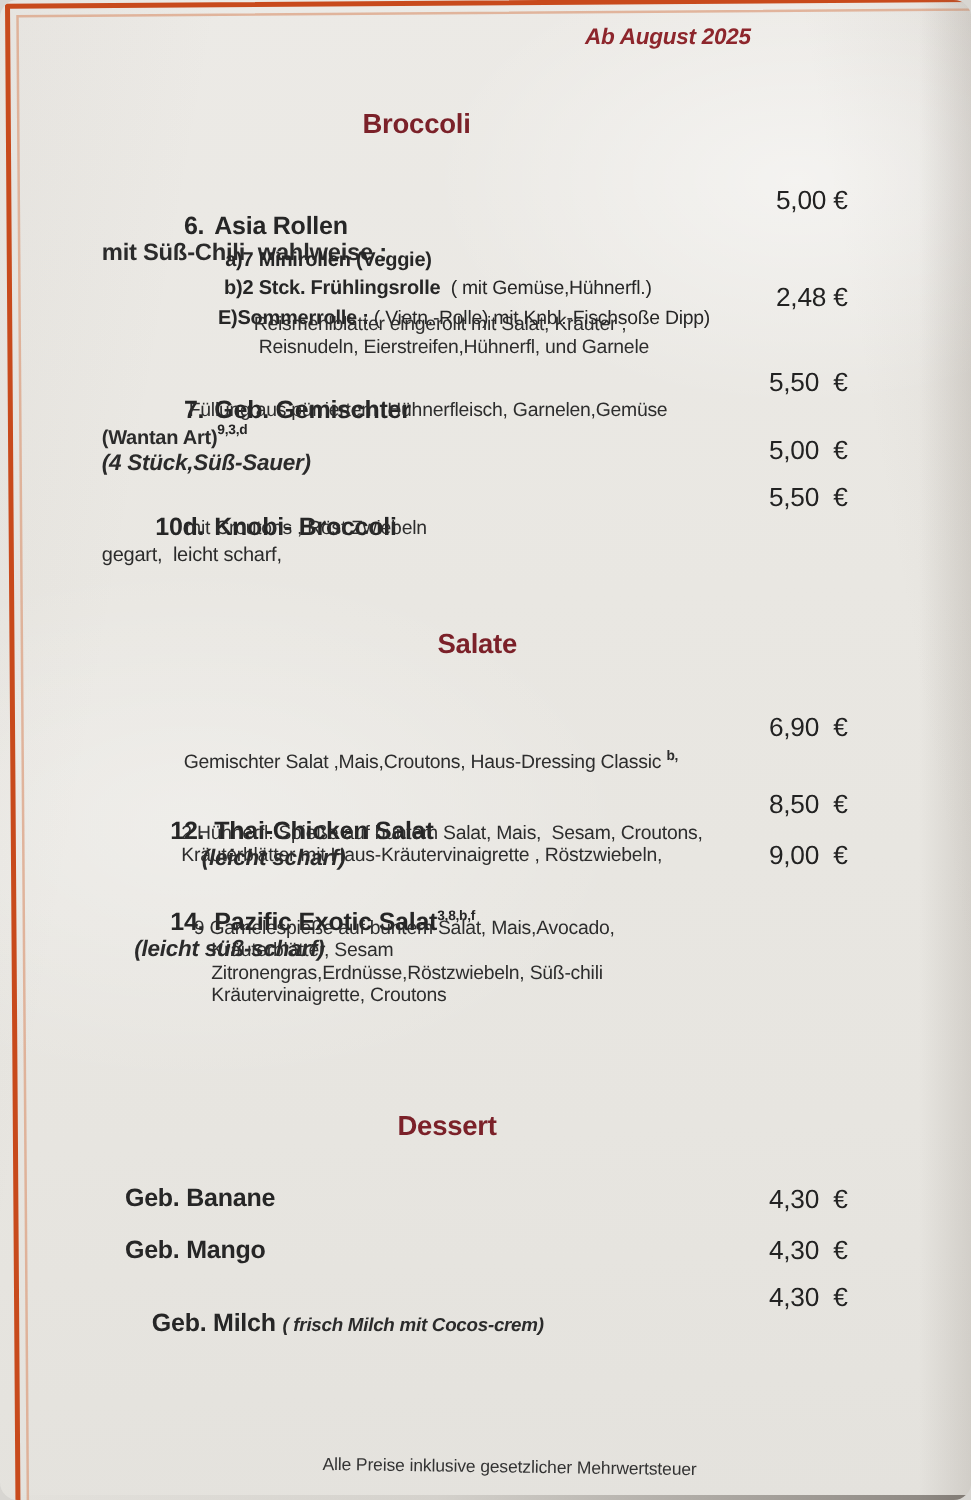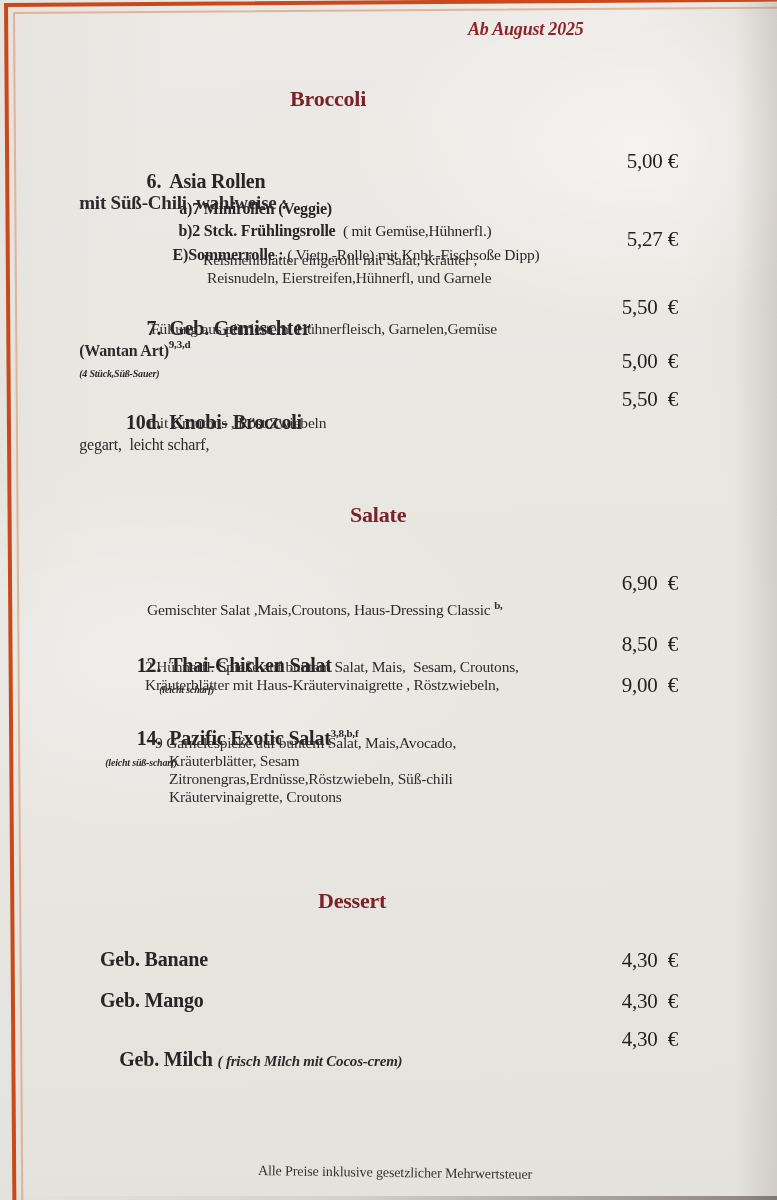--- a/index.html
+++ b/index.html
@@ -4,39 +4,40 @@
 <style>
   html,body{margin:0;padding:0;background:#d8d6d2;}
   .stage{
     position:relative;width:777px;height:1200px;overflow:hidden;
     background:
       radial-gradient(ellipse 420px 260px at 82% 12%, rgba(255,255,255,0.45), rgba(255,255,255,0) 70%),
       radial-gradient(ellipse 500px 300px at 20% 55%, rgba(255,255,255,0.30), rgba(255,255,255,0) 70%),
       linear-gradient(100deg, rgba(140,130,120,0.06) 0%, rgba(140,130,120,0) 18%),
       linear-gradient(260deg, rgba(140,130,120,0.10) 0%, rgba(140,130,120,0) 14%),
       linear-gradient(178deg, #eceae6 0%, #e9e7e2 40%, #e7e5e0 75%, #e4e2dd 100%);
-    font-family:Liberation Serif, serif;
+    font-family:Liberation Sans, sans-serif;
     color:#262626;
     letter-spacing:-0.2px;
+    border-radius:14px;
   }
   .frame{position:absolute;transform:rotate(-0.4deg);transform-origin:0 0;pointer-events:none;}
   .frame-outer{left:4px;top:3px;width:1100px;height:1500px;border:4px solid #c84a1c;}
   .frame-inner{left:13px;top:12px;width:1100px;height:1500px;border:2px solid #dca183;opacity:.75;}
   .shade-right{position:absolute;top:0;right:0;width:42px;height:1200px;
     background:linear-gradient(to right, rgba(120,110,100,0), rgba(120,110,100,0.18));}
   .edge-bottom{position:absolute;left:0;bottom:0;width:777px;height:4px;
     background:linear-gradient(to right, rgba(70,60,50,0), rgba(70,60,50,0.10) 45%, rgba(60,52,45,0.55));}
 
   .abs{position:absolute;white-space:pre;line-height:1.05;}
   .date{font-size:18px;font-weight:bold;font-style:italic;color:#8d262c;}
   .heading{font-size:22px;font-weight:bold;color:#7b2129;margin:0;}
   .row{font-size:20px;font-weight:bold;}
   .num{display:inline-block;width:82px;text-align:right;margin-right:8px;font-weight:bold;}
   .note{font-size:19px;font-weight:600;color:#2b2b2b;}
-  .note-it{font-size:10px;font-weight:600;font-style:italic;color:#2b2b2b;}
+  .note-it{font-size:18px;font-weight:600;font-style:italic;color:#2b2b2b;}
   sup{font-size:11px;font-weight:600;}
   .opt{font-size:16px;font-weight:bold;text-align:right;}
   .opt .lbl{display:inline-block;width:26px;}
   .opt .reg{font-weight:normal;font-size:15.5px;}
   .desc{font-size:15.5px;font-weight:normal;color:#2d2d2d;}
   .price{left:556px;width:122px;text-align:right;font-size:21px;font-weight:500;color:#222;}
   .dessert-title{font-size:20px;font-weight:bold;}
   .footer{font-size:14px;color:#333;transform:rotate(0.8deg);letter-spacing:-0.1px;}
 </style>
 </head>
@@ -60,21 +61,21 @@
 
   <div class="abs opt" style="left:151px;top:184px;">
     <span class="lbl">a)</span><span>7 Minirollen (Veggie)</span>
   </div>
   <div class="abs opt" style="left:151px;top:206px;">
     <span class="lbl">b)</span><span>2 Stck. Frühlingsrolle</span><span class="reg">  ( mit Gemüse,Hühnerfl.)</span>
   </div>
   <div class="abs opt" style="left:151px;top:230px;">
     <span class="lbl" style="width:22px;">E)</span><span>Sommerrolle :</span><span class="reg"> ( Vietn.-Rolle) mit Knbl.-Fischsoße Dipp)</span>
   </div>
-  <div class="abs price" style="top:228px;">5,27 €</div>
+  <div class="abs price" style="top:228px;">2,48 €</div>
   <div class="abs desc" style="left:203px;top:252px;">Reismehlblätter eingerollt mit Salat, Kräuter ,</div>
   <div class="abs desc" style="left:207px;top:270px;">Reisnudeln, Eierstreifen,Hühnerfl, und Garnele</div>
 
   <div class="abs row" style="left:60px;top:297px;">
     <span class="num">7.</span><span>Geb. Gemischter</span>
     <span class="note" style="font-size:16px;">(Wantan Art)</span><sup>9,3,d</sup>
     <span class="note-it">(4 Stück,Süß-Sauer)</span>
   </div>
   <div class="abs price" style="top:296px;">5,50  €</div>
   <div class="abs desc" style="left:151px;top:321px;">Füllung aus pürriertem  Hühnerfleisch, Garnelen,Gemüse</div>

